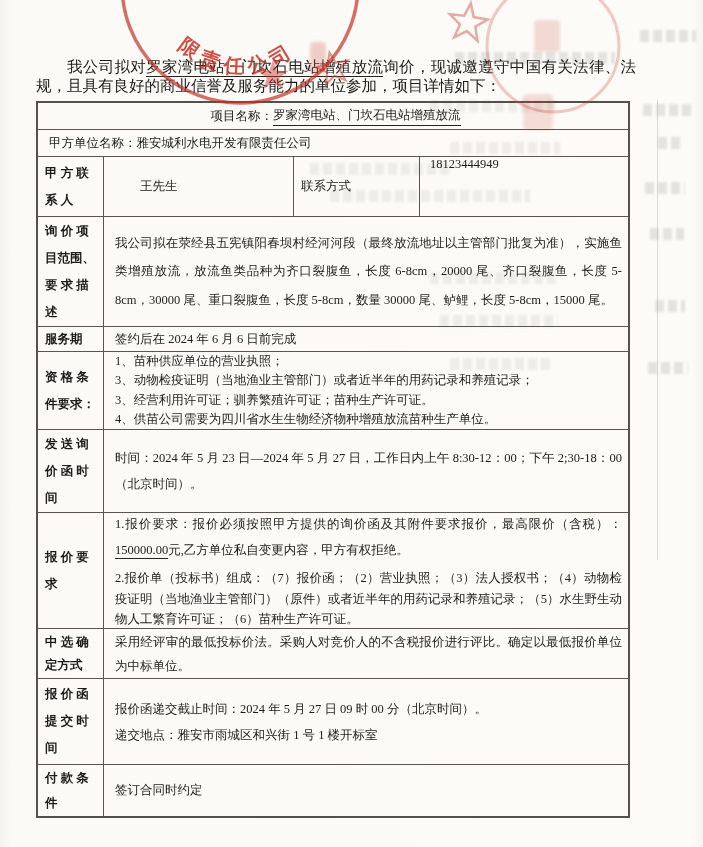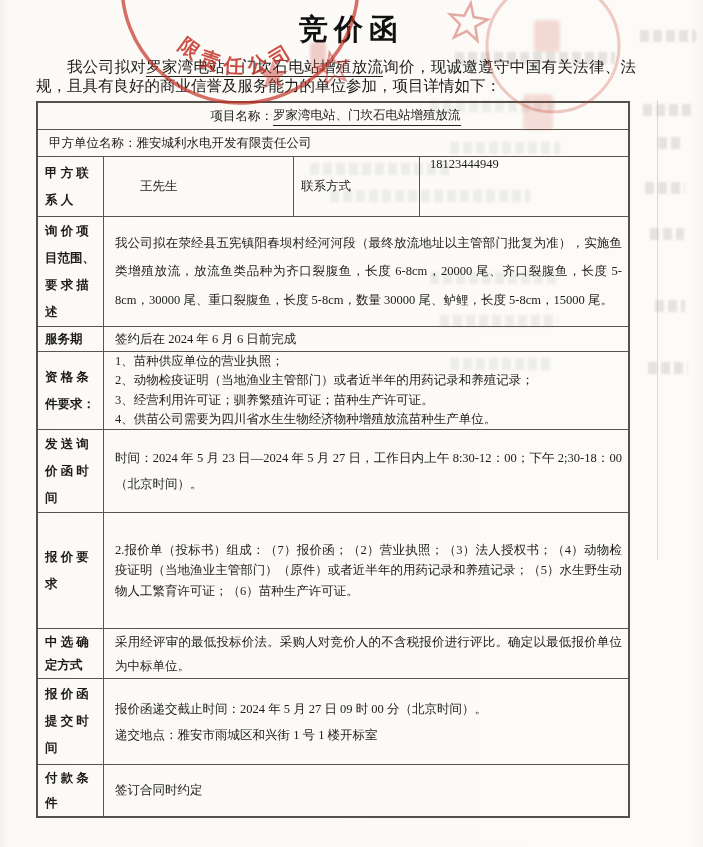--- a/index.html
+++ b/index.html
@@ -82,21 +82,20 @@
   <div class="smudge" style="left:648px;top:362px;width:40px;"></div>
   <div class="smudge light" style="left:430px;top:100px;width:125px;"></div>
   <div class="smudge light" style="left:450px;top:142px;width:110px;"></div>
   <div class="smudge light" style="left:310px;top:163px;width:140px;"></div>
   <div class="smudge light" style="left:330px;top:190px;width:200px;"></div>
   <div class="smudge light" style="left:430px;top:272px;width:128px;"></div>
   <div class="smudge light" style="left:440px;top:315px;width:118px;"></div>
   <div class="smudge light" style="left:450px;top:358px;width:100px;"></div>
   <div class="vline" style="left:657px;top:100px;height:460px;"></div>
 
-  <div class="doc-title">竞价函</div>
 
   <div class="intro"><span>我公司拟对</span><span class="u">罗家湾电站、门坎石电站增殖放流</span><span>询价，现诚邀遵守中国有关法律、法规，且具有良好的商业信誉及服务能力的单位参加，项目详情如下：</span></div>
 
   <div class="bid-table">
 
     <div class="row r1">
       <div class="cnt nj" style="flex-direction:row;align-items:center;">
         <span>项目名称：</span>
           <span class="u">罗家湾电站、门坎石电站增殖放流</span>
       </div>
@@ -145,21 +144,21 @@
       </div>
     </div>
 
     <div class="row r6">
       <div class="lbl">
           <div>资 格 条</div>
           <div>件要求：</div>
         </div>
       <div class="cnt nj items">
           <div>1、苗种供应单位的营业执照；</div>
-          <div>2、动物检疫证明（当地渔业主管部门）或者近半年的用药记录和养殖记录；</div>
+          <div>3、动物检疫证明（当地渔业主管部门）或者近半年的用药记录和养殖记录；</div>
           <div>3、经营利用许可证；驯养繁殖许可证；苗种生产许可证。</div>
           <div>4、供苗公司需要为四川省水生生物经济物种增殖放流苗种生产单位。</div>
         </div>
     </div>
 
     <div class="row r7">
       <div class="lbl">
           <div>发 送 询</div>
           <div>价 函 时</div>
           <div>间</div>
@@ -168,20 +167,21 @@
         <div>时间：2024 年 5 月 23 日—2024 年 5 月 27 日，工作日内上午 8:30-12：00；下午 2;30-18：00（北京时间）。</div>
       </div>
     </div>
 
     <div class="row r8">
       <div class="lbl">
           <div>报 价 要</div>
           <div>求</div>
         </div>
       <div class="cnt">
+        <p class="para1"><span>1.报价要求：报价必须按照甲方提供的询价函及其附件要求报价，最高限价（含税）：</span><span class="u">150000.00</span><span>元,乙方单位私自变更内容，甲方有权拒绝。</span></p>
         <p class="para2">2.报价单（投标书）组成：（7）报价函；（2）营业执照；（3）法人授权书；（4）动物检疫证明（当地渔业主管部门）（原件）或者近半年的用药记录和养殖记录；（5）水生野生动物人工繁育许可证；（6）苗种生产许可证。</p>
       </div>
     </div>
 
     <div class="row r9">
       <div class="lbl">
           <div>中 选 确</div>
           <div>定方式</div>
         </div>
       <div class="cnt lh24">

